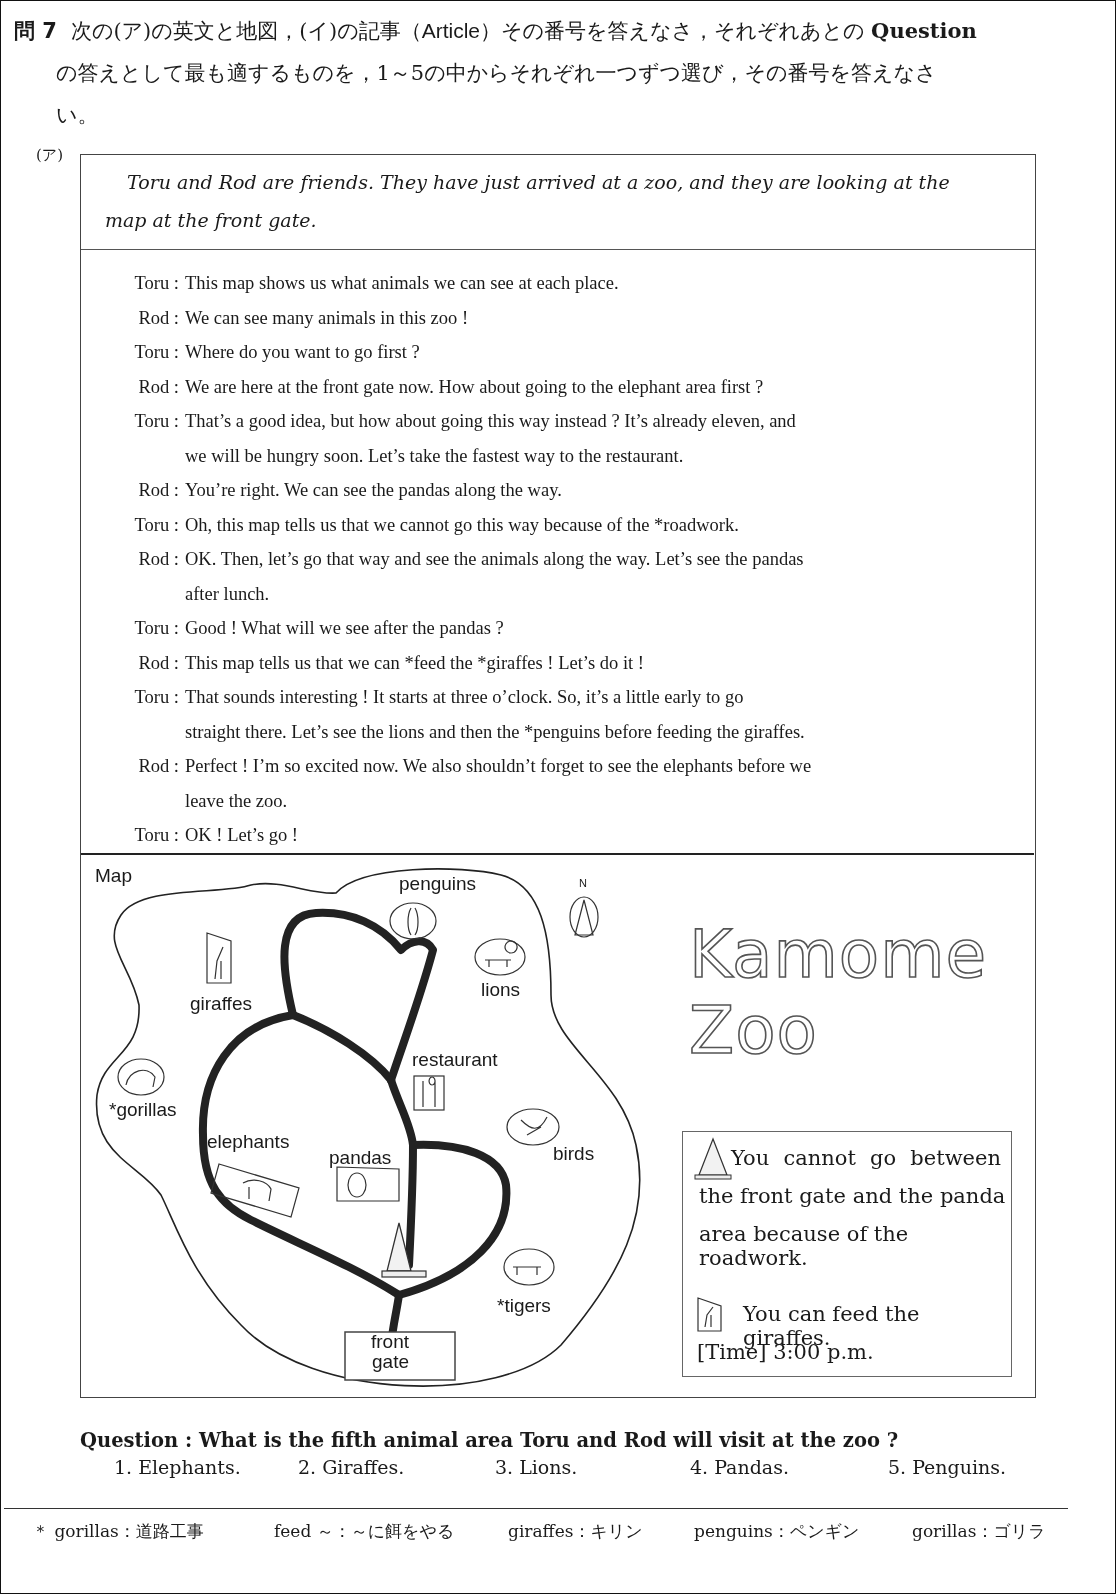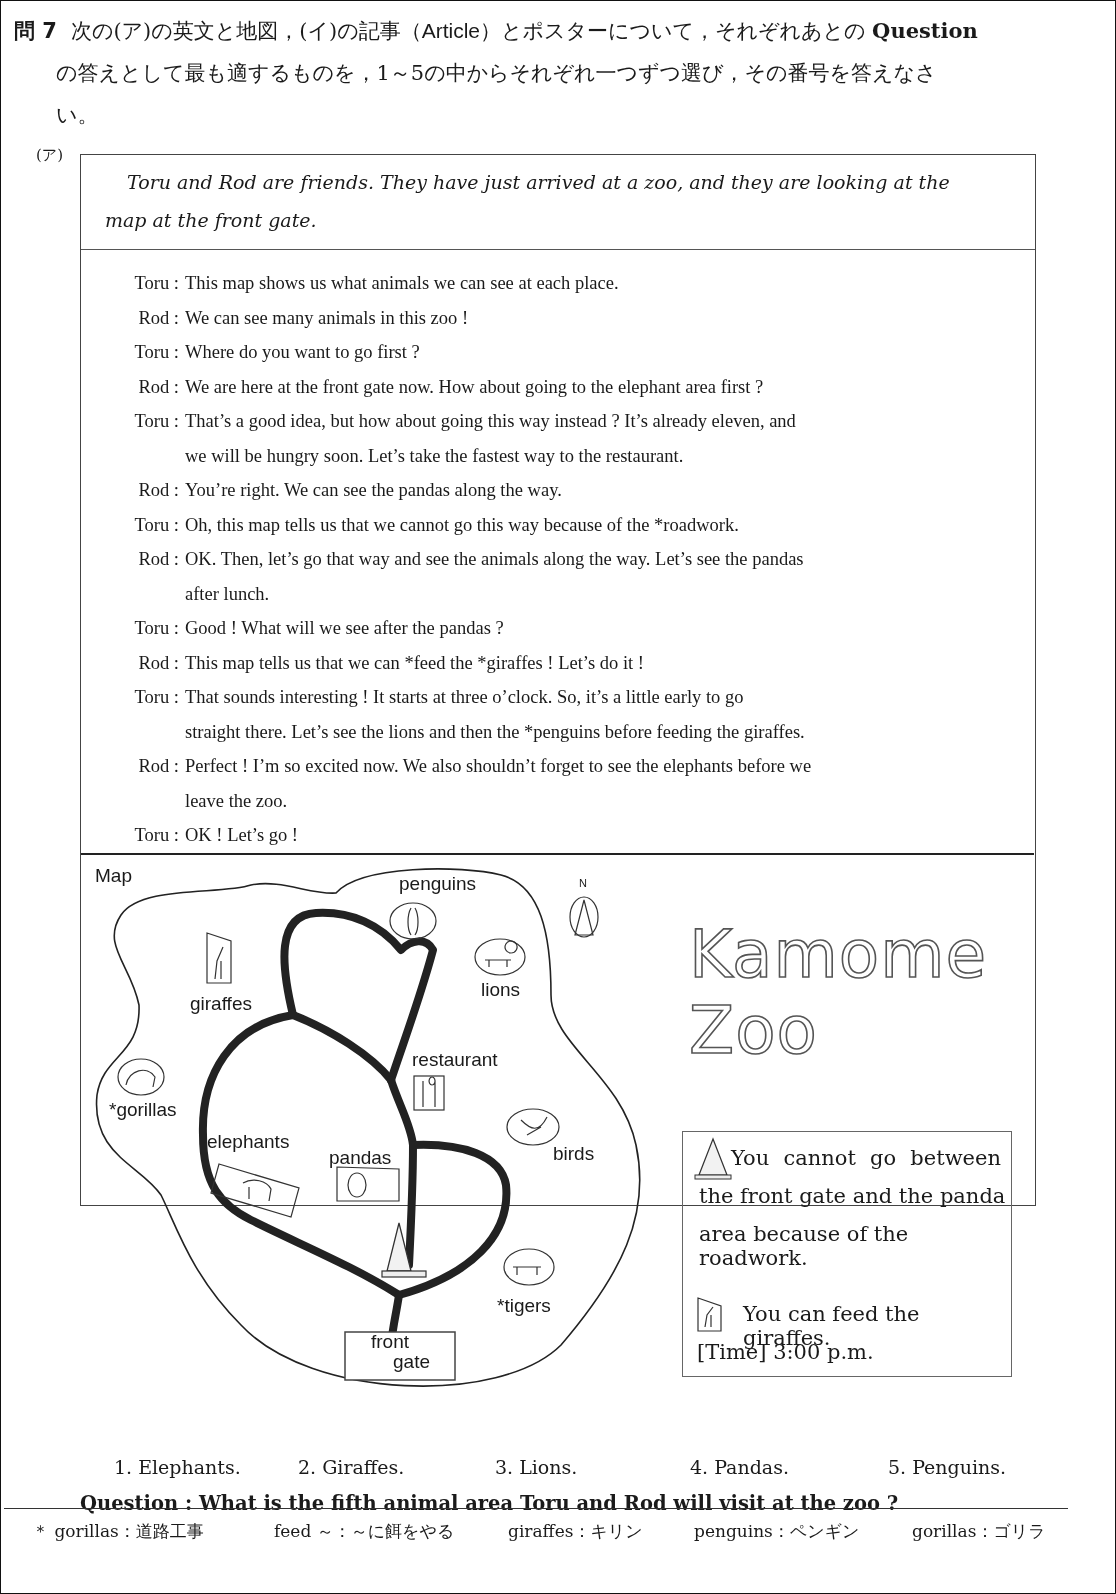--- a/index.html
+++ b/index.html
@@ -6,21 +6,21 @@
   body { width: 1116px; height: 1594px; position: relative; overflow: hidden;
          font-family: "DejaVu Serif", "Liberation Serif", serif; color: #1a1a1a; }
   .page-frame { position: absolute; left: 0; top: 0; width: 1114px; height: 1592px;
                 border: 1px solid #111; }
   .instr { position: absolute; left: 14px; top: 10px; width: 1060px; font-size: 21px; line-height: 42px; }
   .instr .qnum { font-family: "DejaVu Sans", sans-serif; font-weight: bold; margin-right: 14px; }
   .instr .line2, .instr .line3 { padding-left: 42px; display: block; }
   .instr b { font-weight: bold; }
   .sec-label { position: absolute; left: 36px; top: 146px; font-size: 15px; }
 
-  .passage { position: absolute; left: 80px; top: 154px; width: 956px; height: 1052px;
+  .passage { position: absolute; left: 80px; top: 154px; width: 956px; height: 1244px;
              border: 1.5px solid #444; box-sizing: border-box; }
   .intro { height: 86px; border-bottom: 1.5px solid #555; padding: 8px 24px 0 24px;
            font-style: italic; font-size: 19px; line-height: 38px; }
   .intro span { display: block; text-indent: 22px; }
   .intro span:nth-child(2) { text-indent: 0; }
 
   .dialogue { padding: 16px 16px 0 22px; font-size: 18.5px; }
   .dl { display: flex; line-height: 34.5px; font-family: Liberation Serif, serif; }
   .dl .spk { width: 76px; text-align: right; padding-right: 6px; white-space: nowrap; flex: none; }
   .dl .txt { flex: 1; text-align: justify; }
@@ -34,34 +34,34 @@
                font-size: 66px; line-height: 76px; color: #fff;
                -webkit-text-stroke: 1.6px #555; letter-spacing: 1px; }
   .legend { position: absolute; left: 601px; top: 276px; width: 330px; height: 246px;
             border: 1.5px solid #666; box-sizing: border-box; font-size: 21px; }
   .legend .l1 { position: absolute; left: 48px; top: 14px; width: 270px; text-align: justify; text-align-last: justify; }
   .legend .l2 { position: absolute; left: 16px; top: 52px; }
   .legend .l3 { position: absolute; left: 16px; top: 90px; }
   .legend .l4 { position: absolute; left: 60px; top: 170px; }
   .legend .l5 { position: absolute; left: 14px; top: 208px; }
 
-  .question { position: absolute; left: 80px; top: 1492px; font-size: 19.5px; font-weight: bold; }
+  .question { position: absolute; left: 80px; top: 1429px; font-size: 19.5px; font-weight: bold; }
   .options { position: absolute; left: 0; top: 1456px; width: 1116px; font-size: 19px; }
   .options span { position: absolute; white-space: nowrap; }
   .rule { position: absolute; left: 4px; top: 1508px; width: 1064px; height: 0; border-top: 1.5px solid #333; }
   .gloss { position: absolute; left: 32px; top: 1520px; width: 1050px; font-size: 17px; }
   .gloss span { position: absolute; white-space: nowrap; }
 </style>
 </head>
 <body>
 
 <div class="page-frame"></div>
 
 <div class="instr">
-  <span class="qnum">問 7</span><span>次の(ア)の英文と地図，(イ)の記事（</span><span style="font-family:'Liberation Sans',sans-serif">Article</span><span>）とポスターについて，それぞれあとの </span><b>Question</b>
+  <span class="qnum">問 7</span><span>次の(ア)の英文と地図，(イ)の記事（</span><span style="font-family:'Liberation Sans',sans-serif">Article</span><span>）その番号を答えなさ，それぞれあとの </span><b>Question</b>
   <span class="line2">の答えとして最も適するものを，1～5の中からそれぞれ一つずつ選び，その番号を答えなさ</span>
   <span class="line3">い。</span>
 </div>
 
 <div class="sec-label">(ア)</div>
 
 <div class="passage">
   <div class="intro">
     <span>Toru and Rod are friends.  They have just arrived at a zoo, and they are looking at the</span>
     <span>map at the front gate.</span>
@@ -218,21 +218,21 @@
     <div class="lbl" style="left:290px;top:18px;margin-left:28px;">penguins</div>
     <div class="lbl" style="left:400px;top:124px;">lions</div>
     <div class="lbl" style="left:109px;top:138px;">giraffes</div>
     <div class="lbl" style="left:331px;top:194px;">restaurant</div>
     <div class="lbl" style="left:28px;top:244px;">*gorillas</div>
     <div class="lbl" style="left:126px;top:276px;">elephants</div>
     <div class="lbl" style="left:248px;top:292px;">pandas</div>
     <div class="lbl" style="left:472px;top:288px;">birds</div>
     <div class="lbl" style="left:416px;top:440px;">*tigers</div>
     <div class="lbl" style="left:290px;top:477px;line-height:20px;">front</div>
-    <div class="lbl" style="left:291px;top:497px;line-height:20px;margin-left:21px;">gate</div>
+    <div class="lbl" style="left:291px;top:497px;line-height:20px;">gate</div>
 
     <div class="zoo-title">
       <div>Kamome</div>
       <div>Zoo</div>
     </div>
 
     <div class="legend">
       <div class="l1">You  cannot  go  between</div>
       <div class="l2">the front gate and the panda</div>
       <div class="l3">area because of the roadwork.</div>

